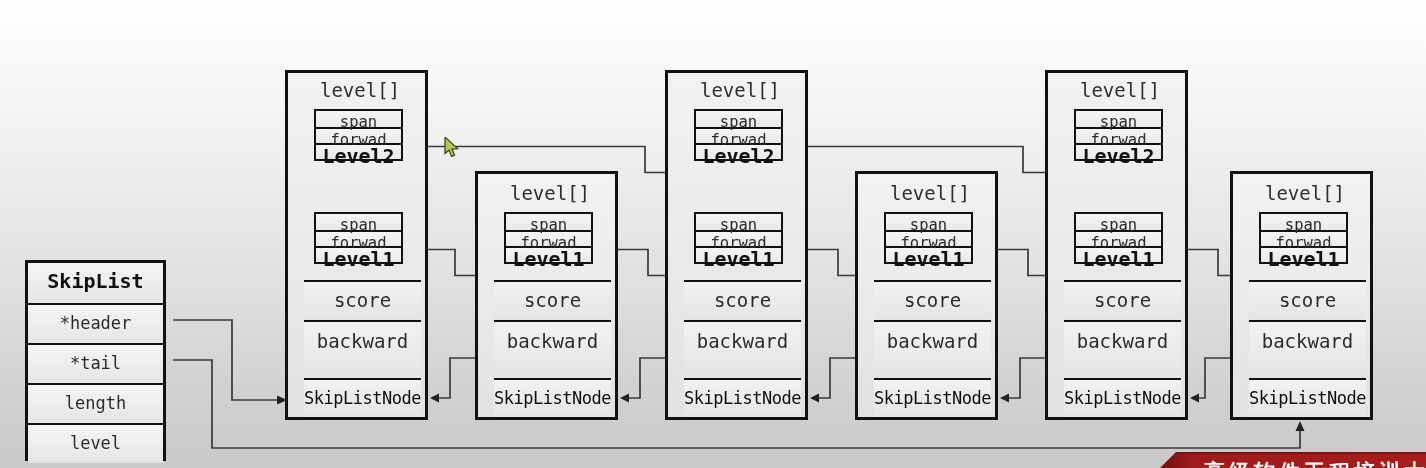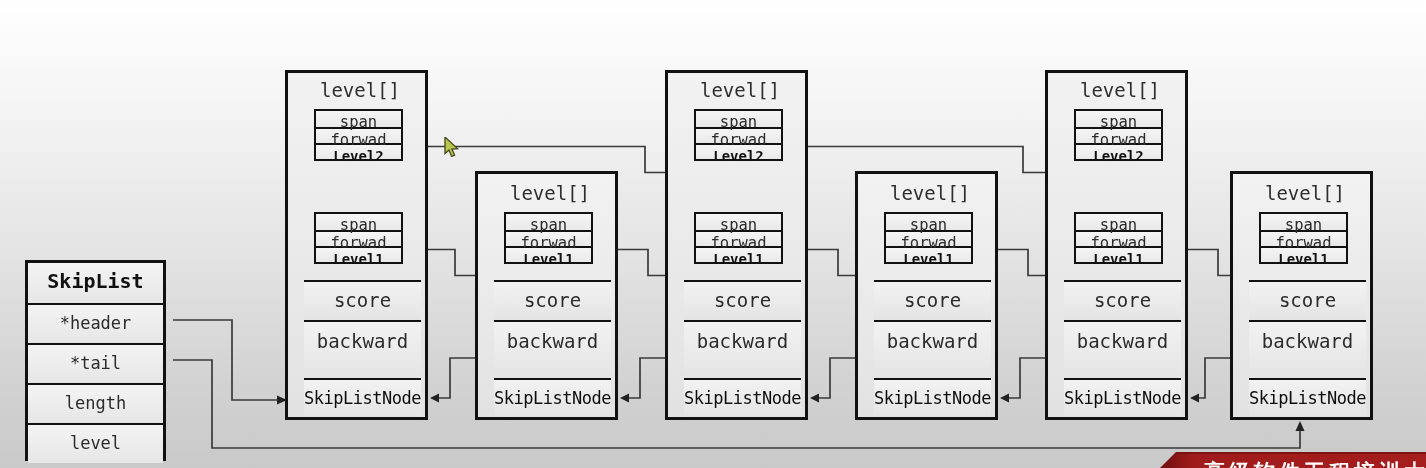--- a/index.html
+++ b/index.html
@@ -17,21 +17,21 @@
   .sl-row{box-sizing:border-box;height:40px;line-height:37px;text-align:center;font-size:17px;background:linear-gradient(180deg,#f4f4f4,#e6e6e6);}
   .sl-row + .sl-row{border-top:2.5px solid #111;text-align:center;}
   .sl-title{font-weight:bold;font-size:20px;color:#111;}
 
   
   .node{border:3px solid #111;background:linear-gradient(180deg,#f2f2f2,#e2e2e2);}
   .lvl-title{position:absolute;left:7px;right:0;text-align:center;font-size:19px;color:#2e2e2e;}
   .lvlbox{position:absolute;left:26px;width:89px;border:2.5px solid #111;background:#ededed;box-sizing:border-box;}
   .lvlcell{box-sizing:border-box;height:16px;line-height:22px;text-align:center;font-size:15.5px;background:linear-gradient(180deg,#f5f5f5,#e9e9e9);}
   .lvlcell + .lvlcell{border-top:2px solid #111;}
-  .lvlname{font-weight:bold;color:#111;font-size:14px;}
+  .lvlname{font-weight:bold;color:#111;font-size:20px;}
   .botrows{position:absolute;left:0;right:4px;bottom:0;padding-left:16px;}
   .brow{box-sizing:border-box;border-top:2.5px solid #111;height:40px;line-height:37px;text-align:center;font-size:19px;background:linear-gradient(180deg,#f2f2f2,#e4e4e4);}
   .brow.b2{height:58px;line-height:38px;}
   .brow.b3{height:39px;line-height:36px;font-weight:normal;font-size:17px;color:#0d0d0d;letter-spacing:-0.5px;}
 
   
   .banner{
     position:absolute;left:1160px;top:452px;width:266px;height:16px;z-index:5;
     clip-path:polygon(0 100%,16px 0,100% 0,100% 100%);
     background:linear-gradient(90deg,#6e1010 0,#a01b1b 34px,#a51d1d 100%);

